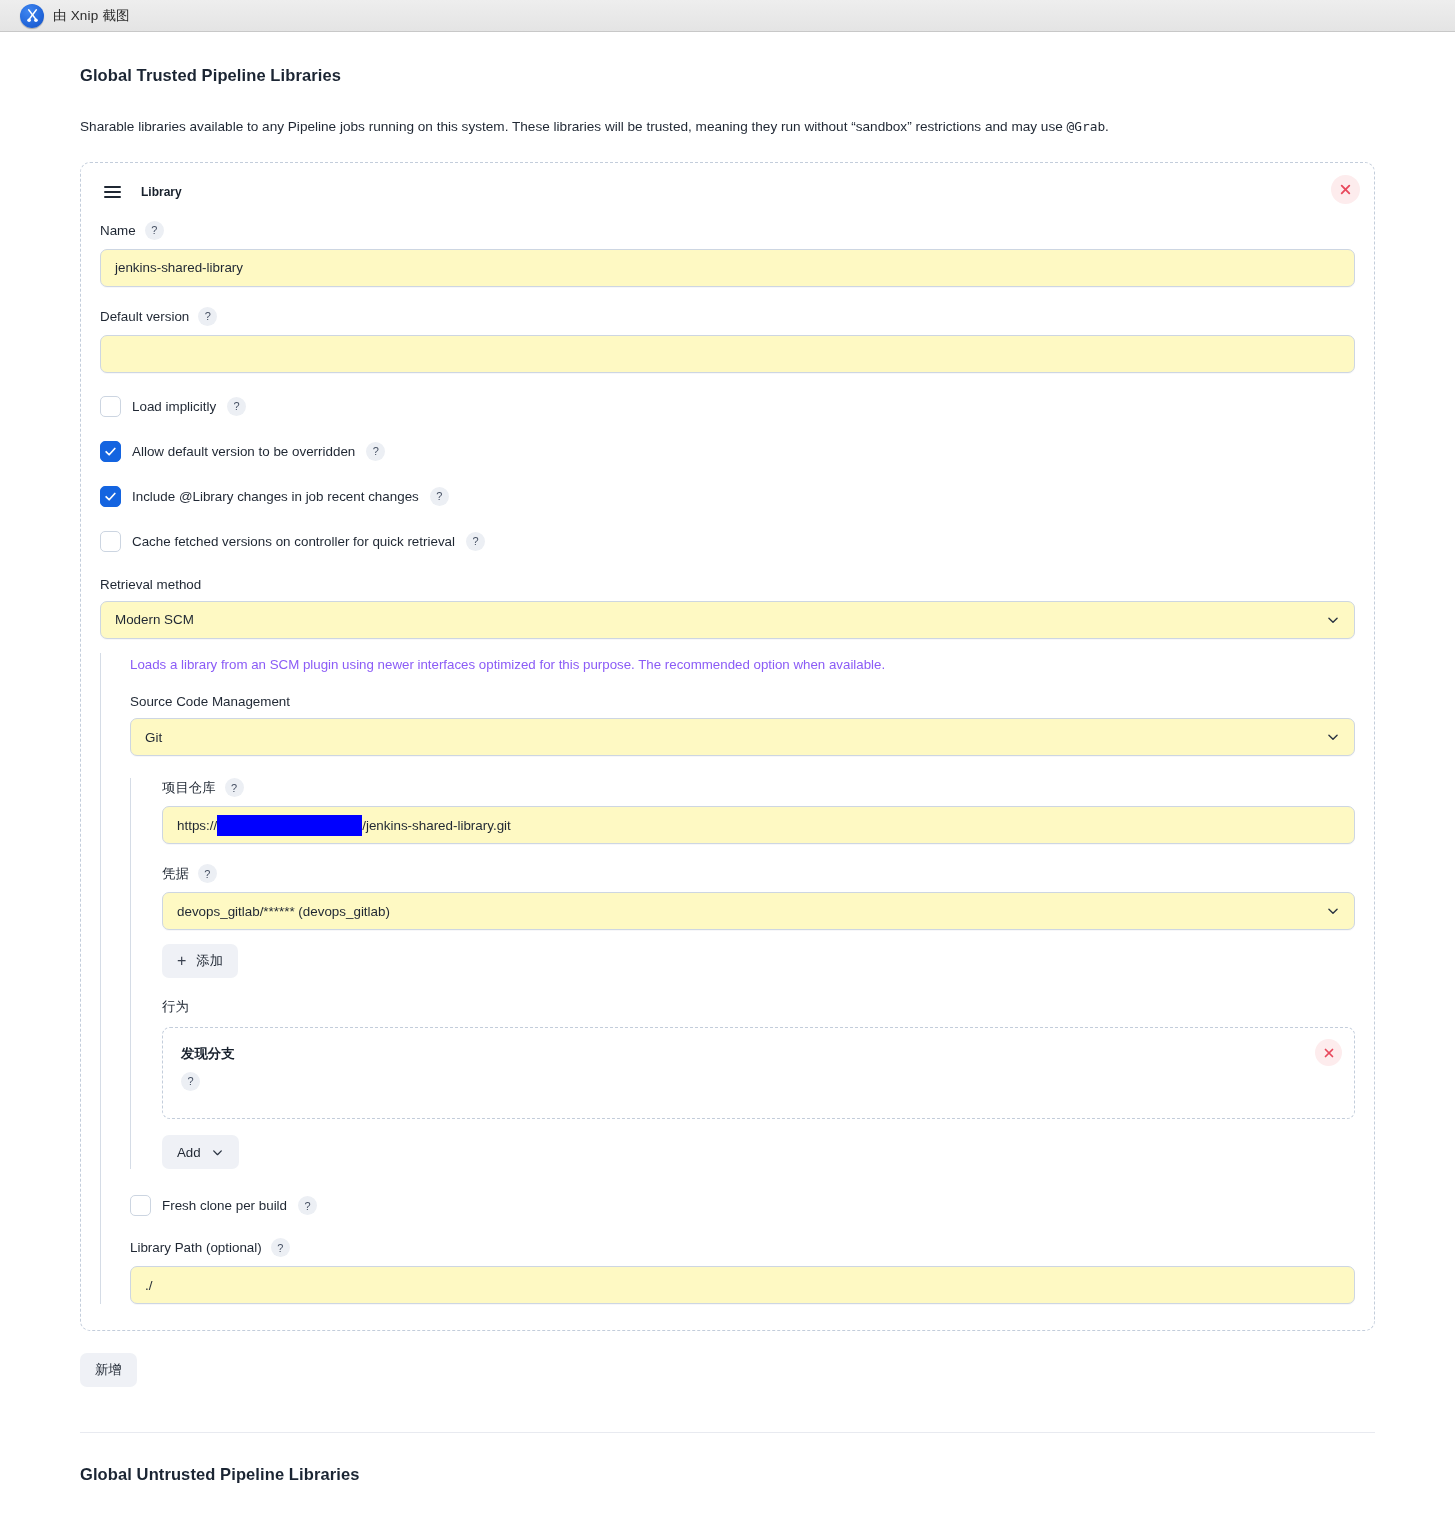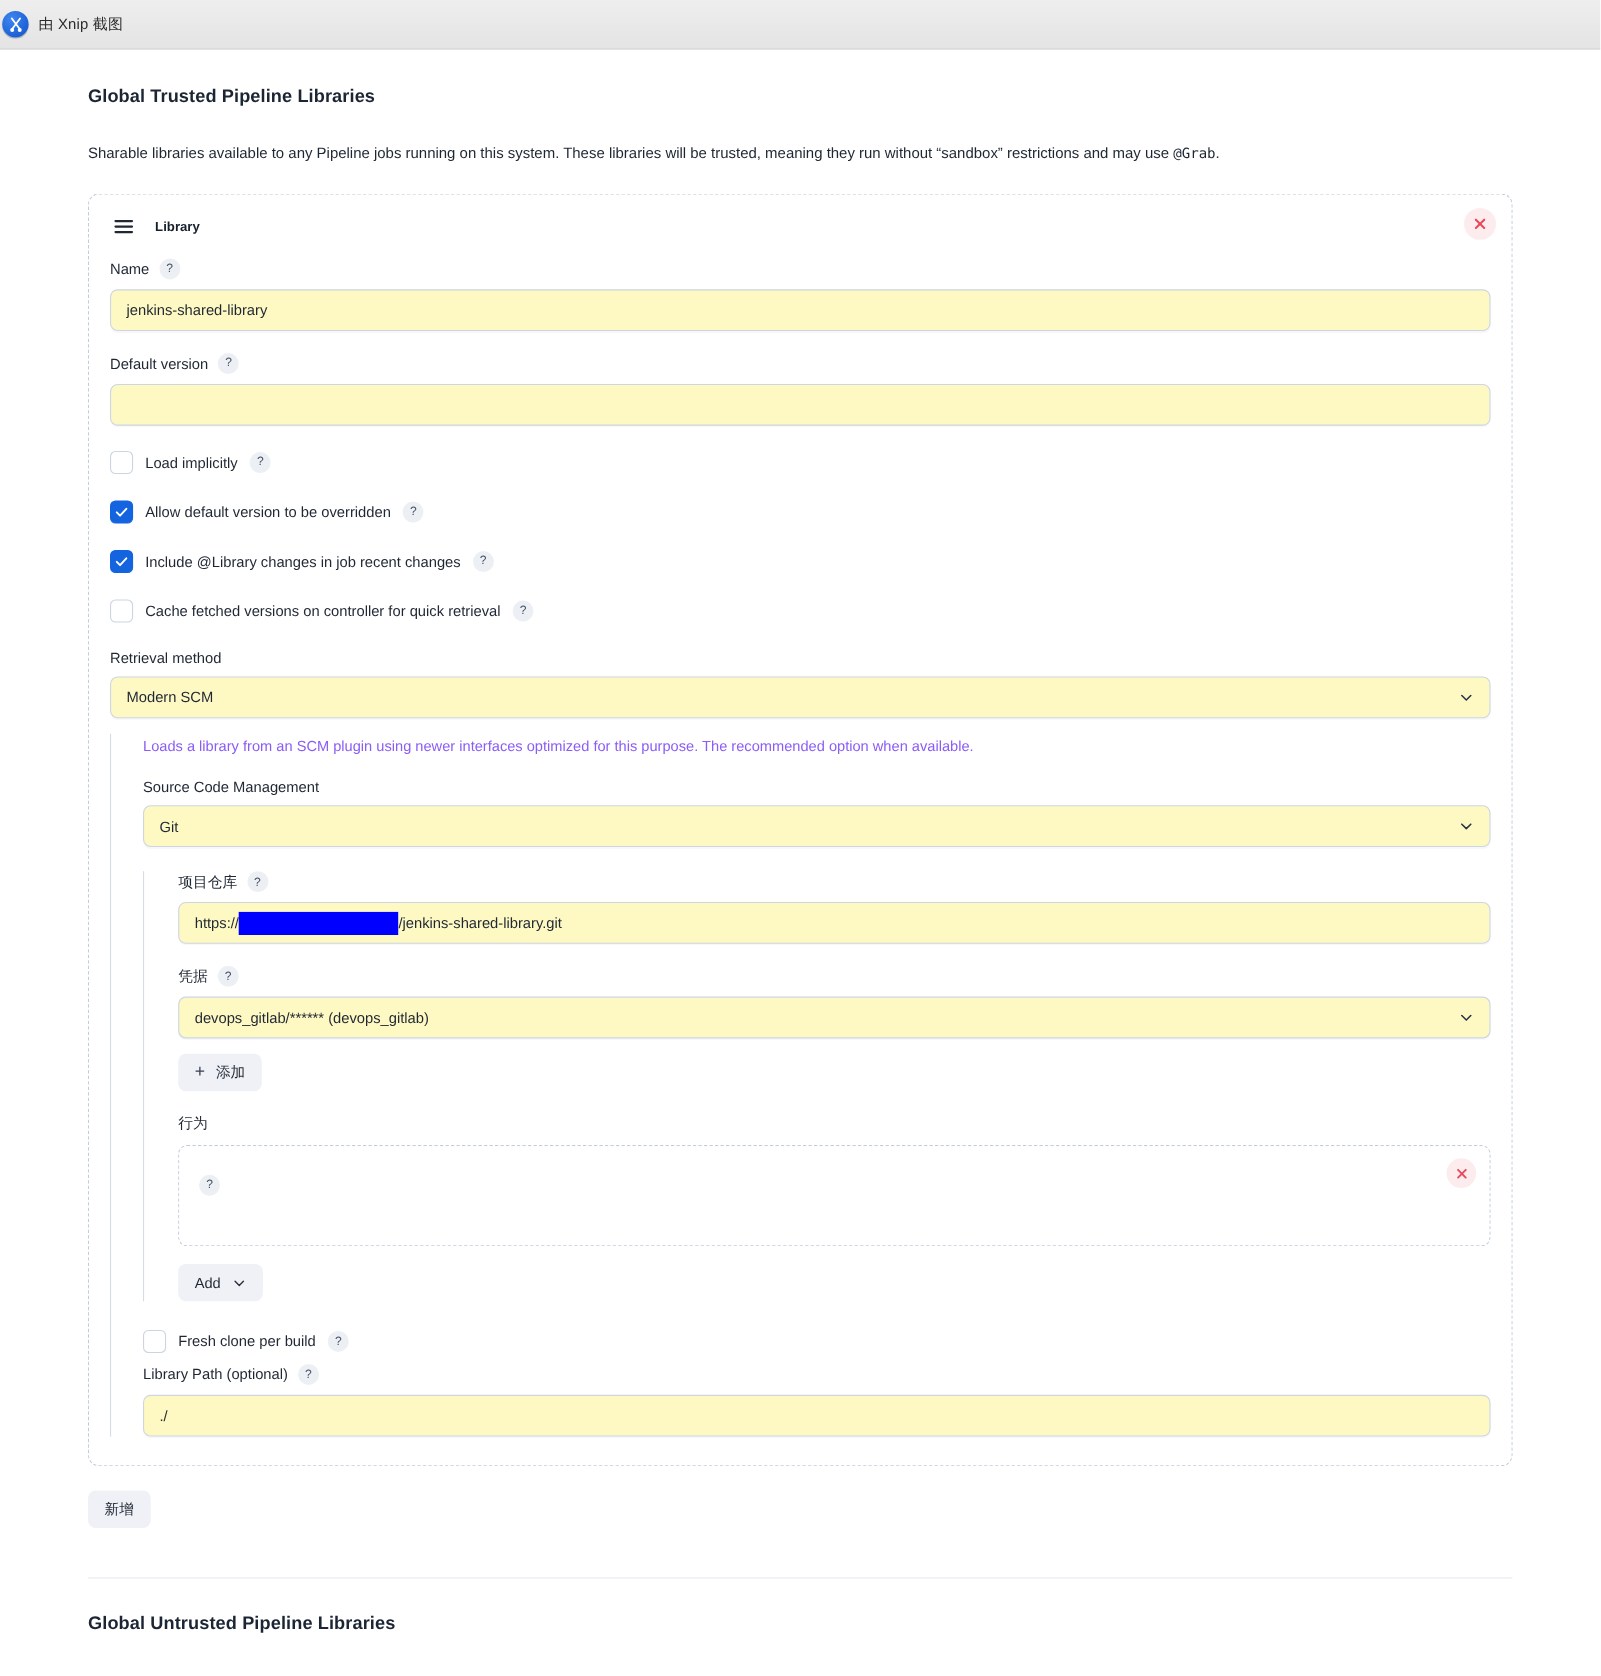--- a/index.html
+++ b/index.html
@@ -8,26 +8,26 @@
     width: 1455px;
     height: 1524px;
     background: #ffffff;
     font-family: "Liberation Sans", sans-serif;
     color: #1f2733;
     overflow: hidden;
   }
 
   
   .titlebar {
-    height: 45px;
+    height: 32px;
     background: linear-gradient(180deg, #eeeeee 0%, #e4e4e4 100%);
     border-bottom: 1px solid #c8c8c8;
     display: flex;
     align-items: center;
-    padding-left: 2px;
+    padding-left: 20px;
     gap: 9px;
   }
   .xnip-icon {
     width: 24px; height: 24px;
     border-radius: 50%;
     background: radial-gradient(circle at 35% 30%, #3f86f0 0%, #1f63d8 65%, #1a53bb 100%);
     box-shadow: 0 1px 1px rgba(0,0,0,.28);
     display: flex; align-items: center; justify-content: center;
     flex: none;
   }
@@ -366,20 +366,21 @@
             <span>添加</span>
           </button>
         </div>
 
         <div class="field" style="margin-top:20px">
           <div class="field-label">
             <span>行为</span>
           </div>
 
           <div class="behavior-box">
+            <div class="behavior-title">发现分支</div>
             <div class="behavior-help">
               <span class="help-badge">?</span>
             </div>
             <button class="btn-remove small">
               <svg width="12" height="12" viewBox="0 0 24 24">
                 <g stroke="#e8485c" stroke-width="3.4" stroke-linecap="round">
                   <path d="M5 5 L19 19"></path>
                     <path d="M19 5 L5 19"></path>
                 </g>
               </svg>
@@ -398,21 +399,21 @@
       </div>
 
       <div class="check-row" style="margin-top:26px">
         <span class="cbox">
           
         </span>
         <span class="check-label">Fresh clone per build</span>
         <span class="help-badge">?</span>
       </div>
 
-      <div class="field" style="margin-top:10px">
+      <div class="field" style="margin-top:22px">
         <div class="field-label">
           <span>Library Path (optional)</span>
           <span class="help-badge">?</span>
         </div>
         <div class="input">./</div>
       </div>
     </div>
   </div>
 
   <div class="footer-btn-wrap">

